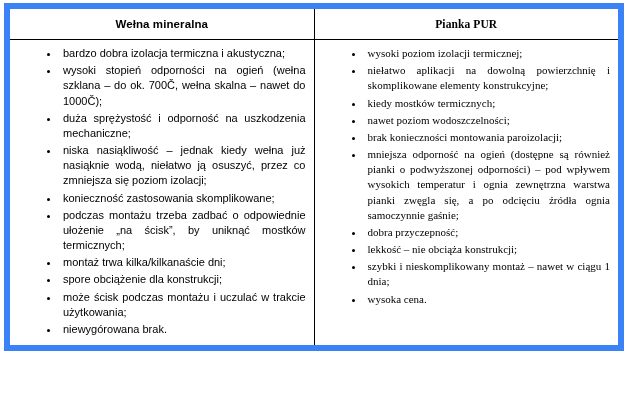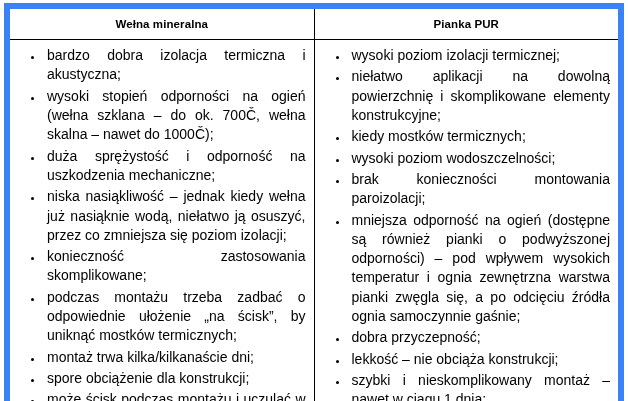--- a/index.html
+++ b/index.html
@@ -40,32 +40,32 @@
   }
   table.compare td {
     padding: 6px 8px 6px 4px;
   }
   ul.bullets {
     margin: 0;
     padding: 0 0 0 30px;
     list-style-type: disc;
   }
   ul.bullets li {
-    font-size: 14px;
+    font-size: 11px;
     line-height: 1.38;
     text-align: justify;
     text-justify: inter-word;
-    margin: 0 0 2px 0;
+    margin: 0 0 2px 16px;
     padding-left: 3px;
   }
   ul.bullets li::marker {
     font-size: 11px;
   }
   .col-left { width: 50%; }
-  .col-right { width: 50%; }
+  .col-right { width: 50%; font-family: Liberation Serif, serif; }
 </style>
 </head>
 <body>
 
 <div class="sheet">
   <table class="compare">
     <thead>
       <tr>
         <th class="col-left">Wełna mineralna</th>
         <th class="col-right">Pianka PUR</th>
@@ -85,21 +85,21 @@
             <li>spore obciążenie dla konstrukcji;</li>
             <li>może ścisk podczas montażu i uczulać w trakcie użytkowania;</li>
             <li>niewygórowana brak.</li>
           </ul>
         </td>
         <td class="col-right">
           <ul class="bullets">
             <li>wysoki poziom izolacji termicznej;</li>
             <li>niełatwo aplikacji na dowolną powierzchnię i skomplikowane elementy konstrukcyjne;</li>
             <li>kiedy mostków termicznych;</li>
-            <li>wysoki poziom wodoszczelności;</li>
+            <li>nawet poziom wodoszczelności;</li>
             <li>brak konieczności montowania paroizolacji;</li>
             <li>mniejsza odporność na ogień (dostępne są również pianki o podwyższonej odporności) – pod wpływem wysokich temperatur i ognia zewnętrzna warstwa pianki zwęgla się, a po odcięciu źródła ognia samoczynnie gaśnie;</li>
             <li>dobra przyczepność;</li>
             <li>lekkość – nie obciąża konstrukcji;</li>
             <li>szybki i nieskomplikowany montaż – nawet w ciągu 1 dnia;</li>
             <li>wysoka cena.</li>
           </ul>
         </td>
       </tr>
     </tbody>

